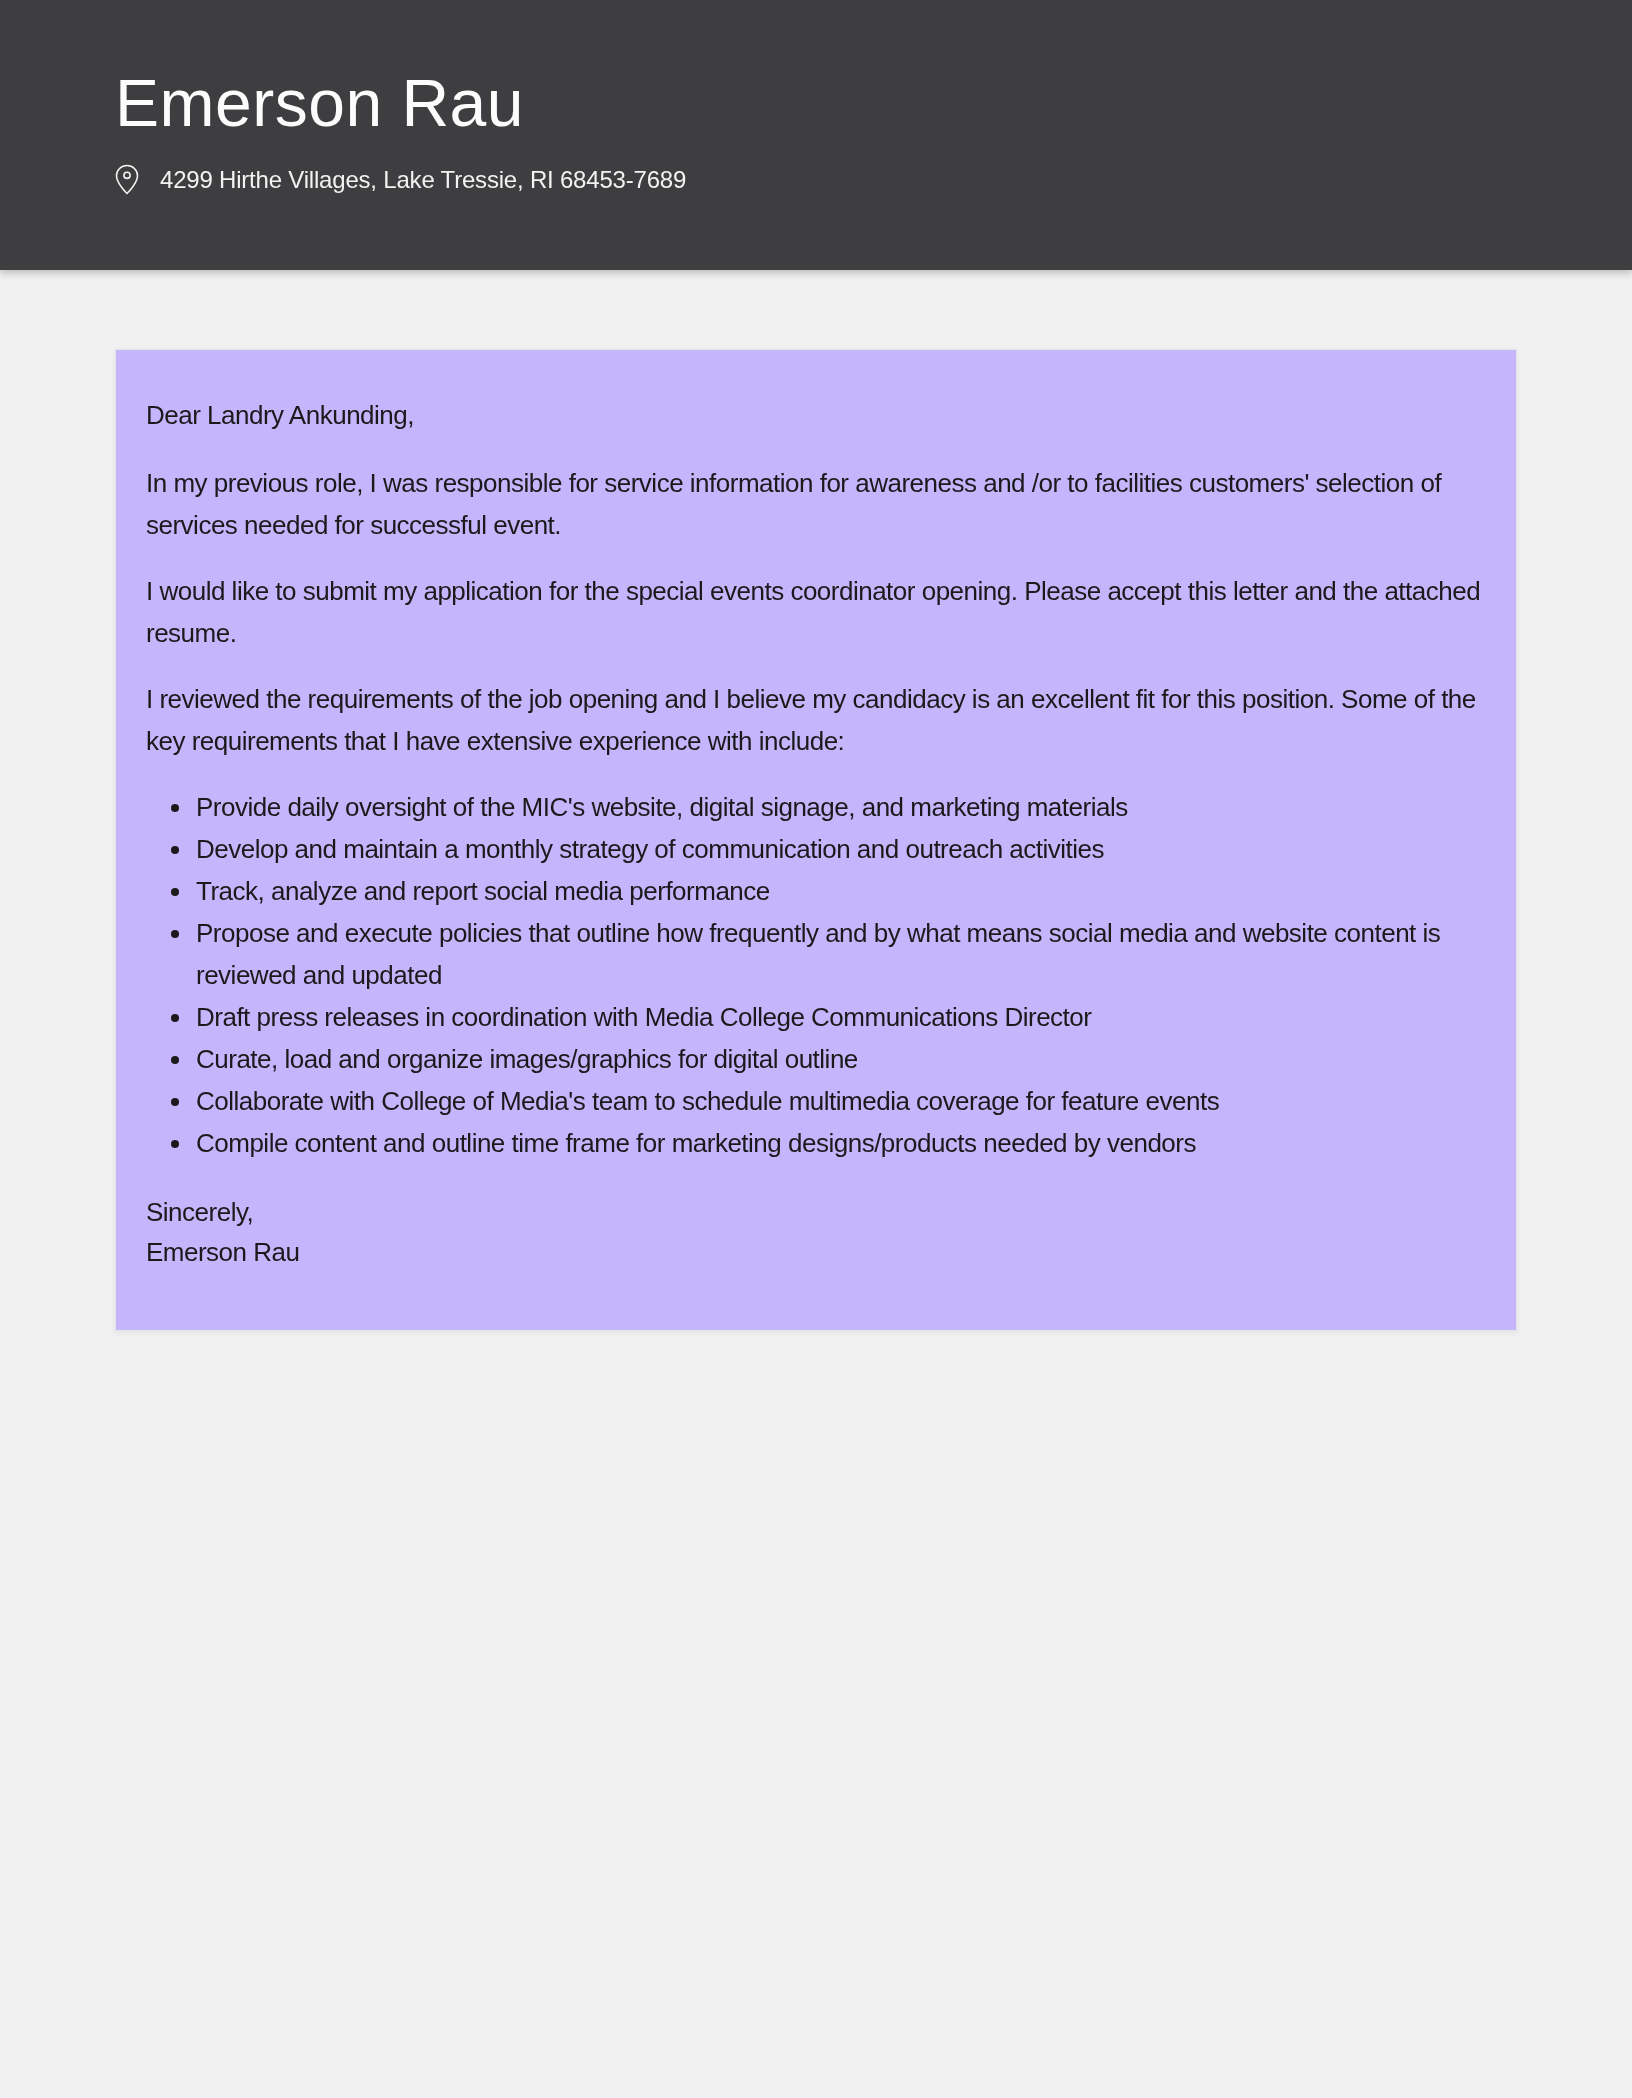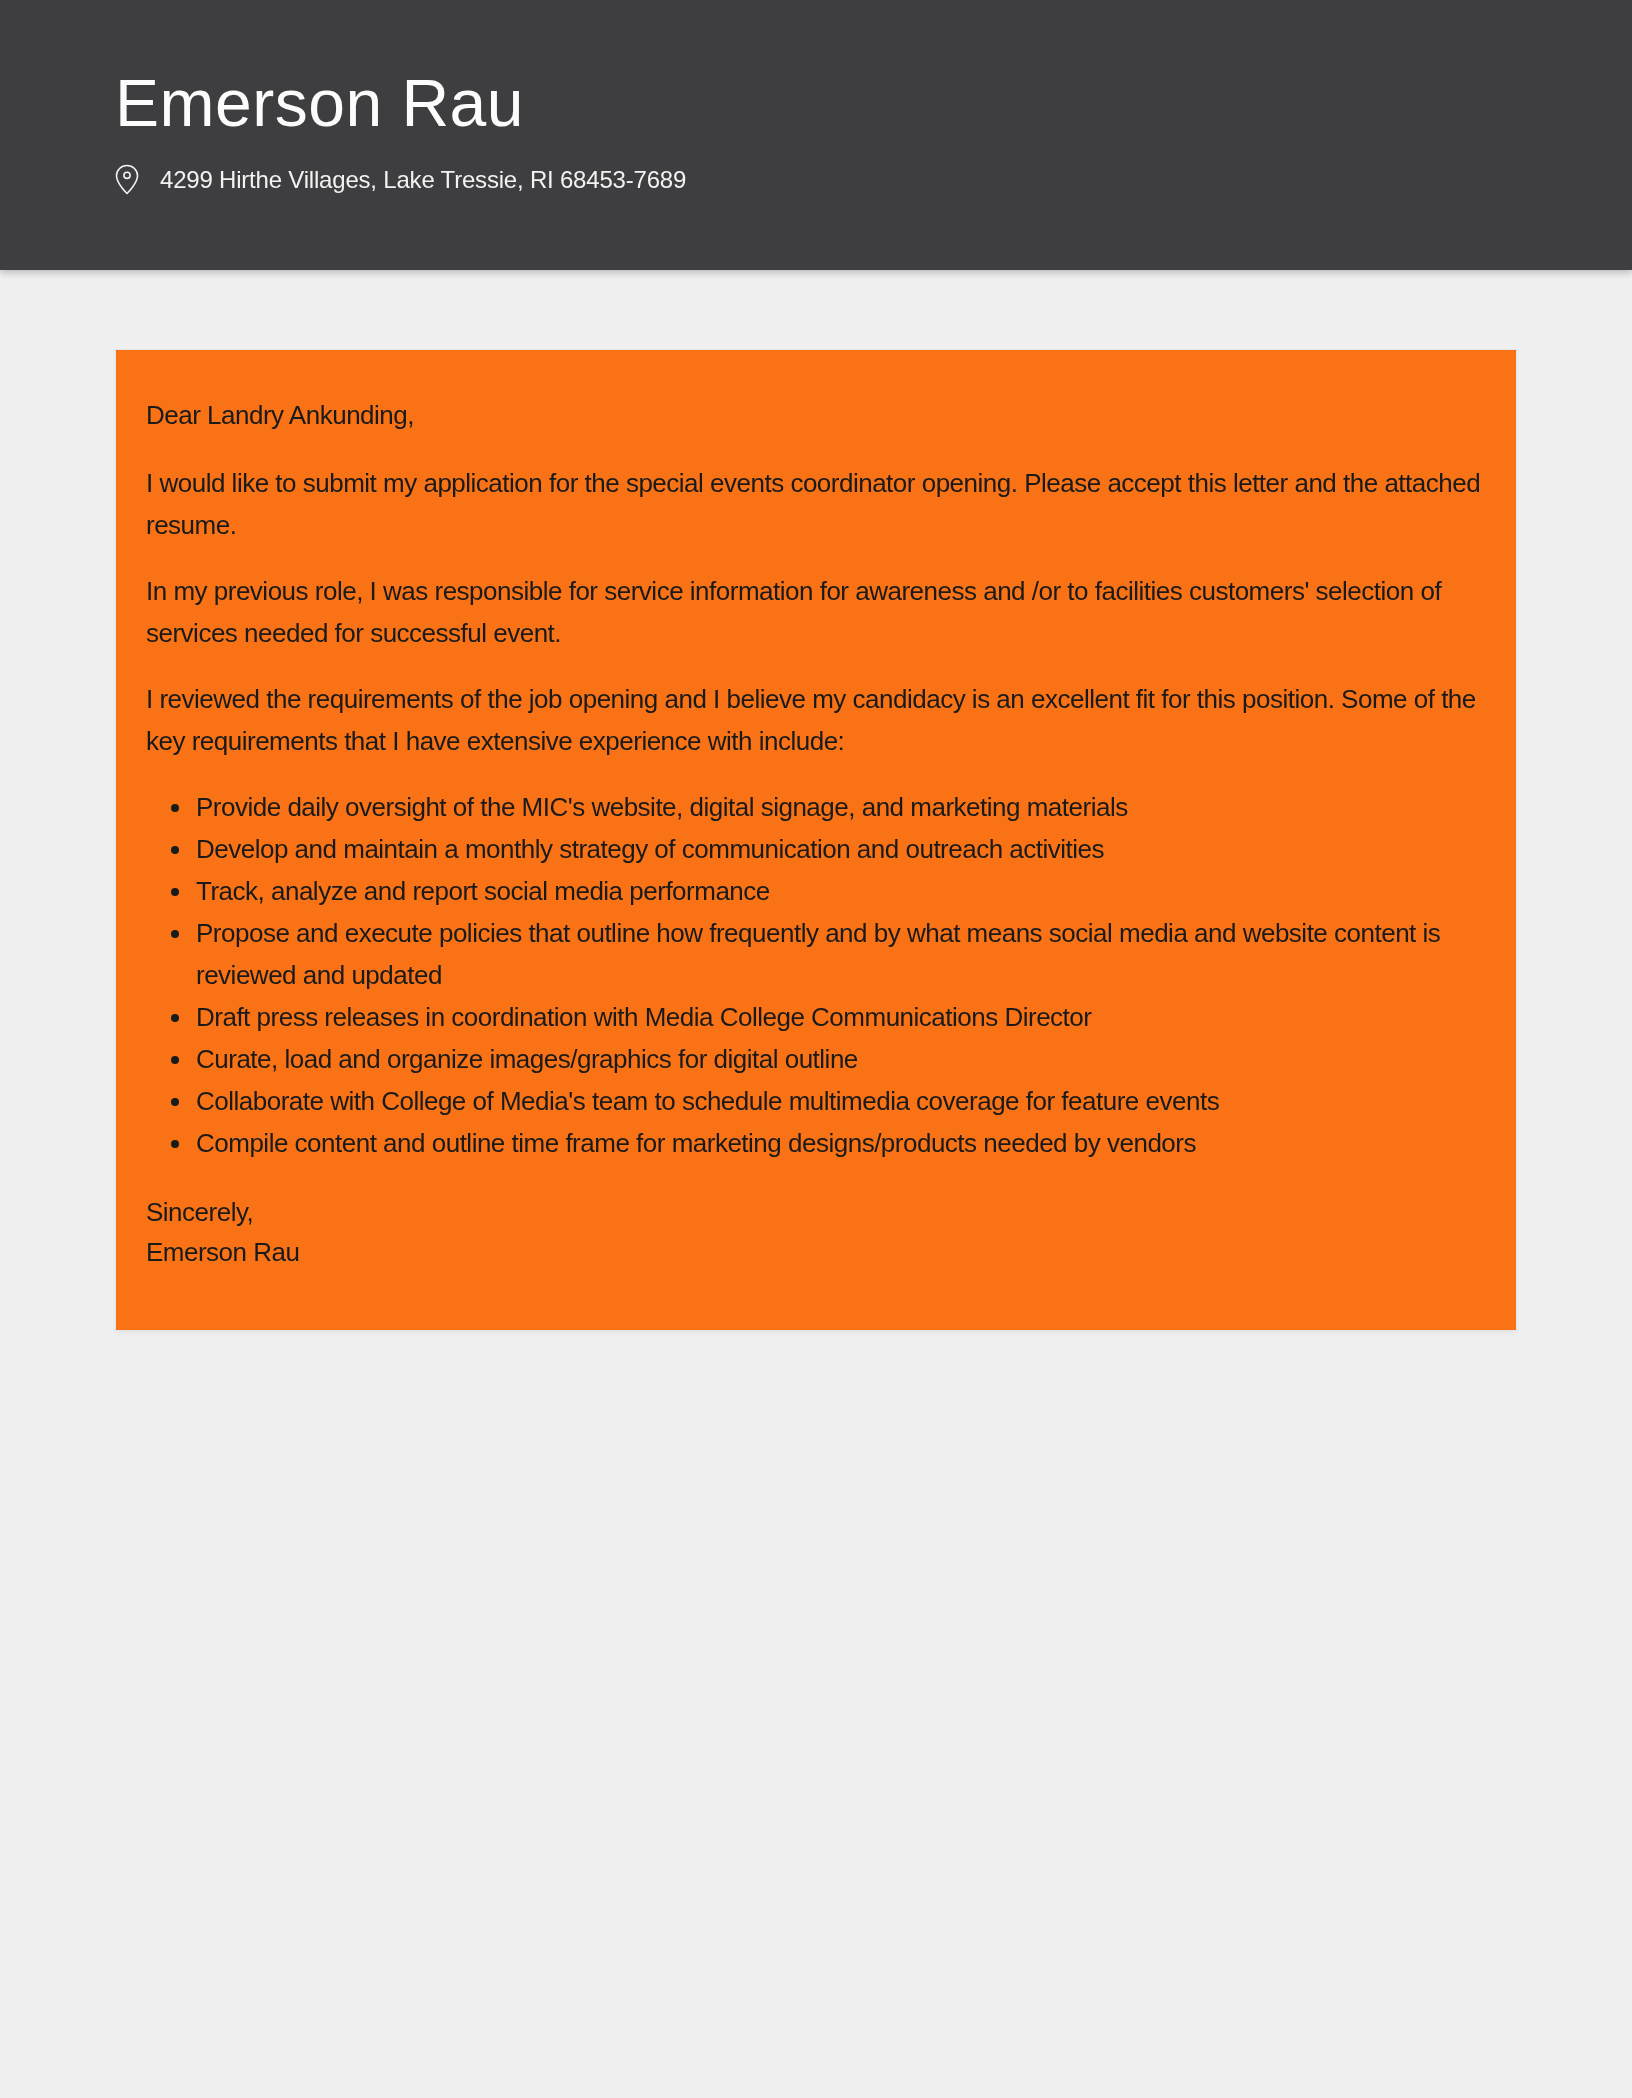--- a/index.html
+++ b/index.html
@@ -52,21 +52,21 @@
   .address {
     color: #f2f2f2;
     font-size: 24px;
     letter-spacing: -0.2px;
   }
   
   .card {
     width: 1402px;
     box-sizing: border-box;
     margin: 79px 0 0 115px;
-    background: #f97316;
+    background: #c4b5fd;
     border: 1px solid #e4e4e4;
     box-shadow: 0 2px 5px rgba(0,0,0,0.05);
     padding: 44px 32px 58px 30px;
     color: #1a1a1a;
     font-size: 26px;
     line-height: 42px;
     letter-spacing: -0.5px;
   }
   .greeting { margin: 0 0 26px; }
   .para     { margin: 0 0 24px; }
@@ -104,23 +104,23 @@
           <circle cx="12" cy="11.3" r="3.1" fill="none" stroke="#f2f2f2" stroke-width="1.6"></circle>
         </svg>
       </span>
       <span class="address">4299 Hirthe Villages, Lake Tressie, RI 68453-7689</span>
     </div>
   </header>
 
   <main class="card">
     <p class="greeting">Dear Landry Ankunding,</p>
 
+    <p class="para">In my previous role, I was responsible for service information for awareness and /or to facilities customers' selection of services needed for successful event.</p>
+
     <p class="para">I would like to submit my application for the special events coordinator opening. Please accept this letter and the attached resume.</p>
-
-    <p class="para">In my previous role, I was responsible for service information for awareness and /or to facilities customers' selection of services needed for successful event.</p>
 
     <p class="para">I reviewed the requirements of the job opening and I believe my candidacy is an excellent fit for this position. Some of the key requirements that I have extensive experience with include:</p>
 
     <ul class="bullets">
       <li>Provide daily oversight of the MIC's website, digital signage, and marketing materials</li>
       <li>Develop and maintain a monthly strategy of communication and outreach activities</li>
       <li>Track, analyze and report social media performance</li>
       <li>Propose and execute policies that outline how frequently and by what means social media and website content is reviewed and updated</li>
       <li>Draft press releases in coordination with Media College Communications Director</li>
       <li>Curate, load and organize images/graphics for digital outline</li>

